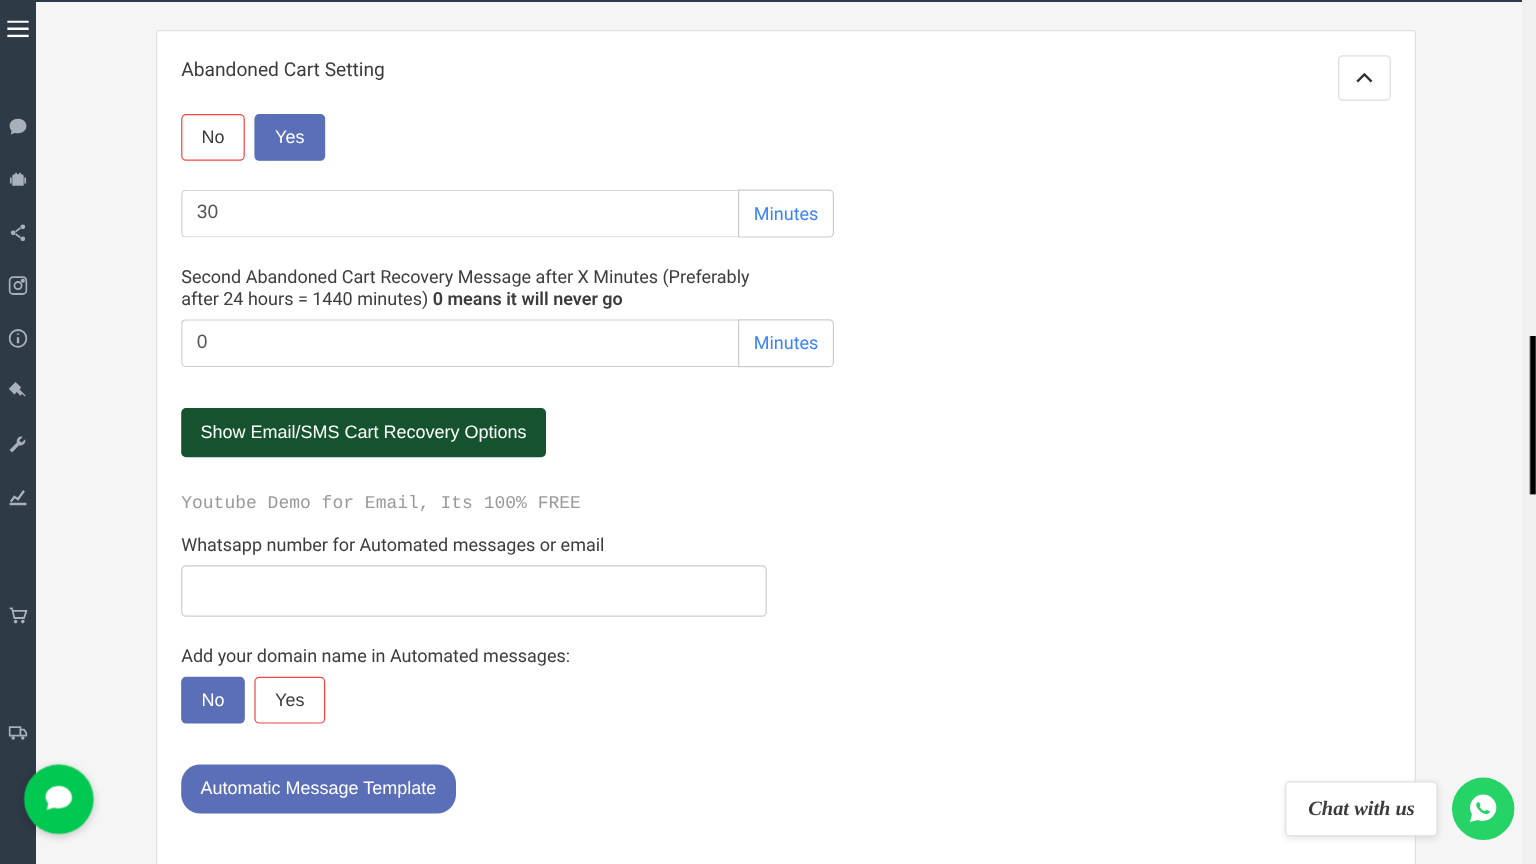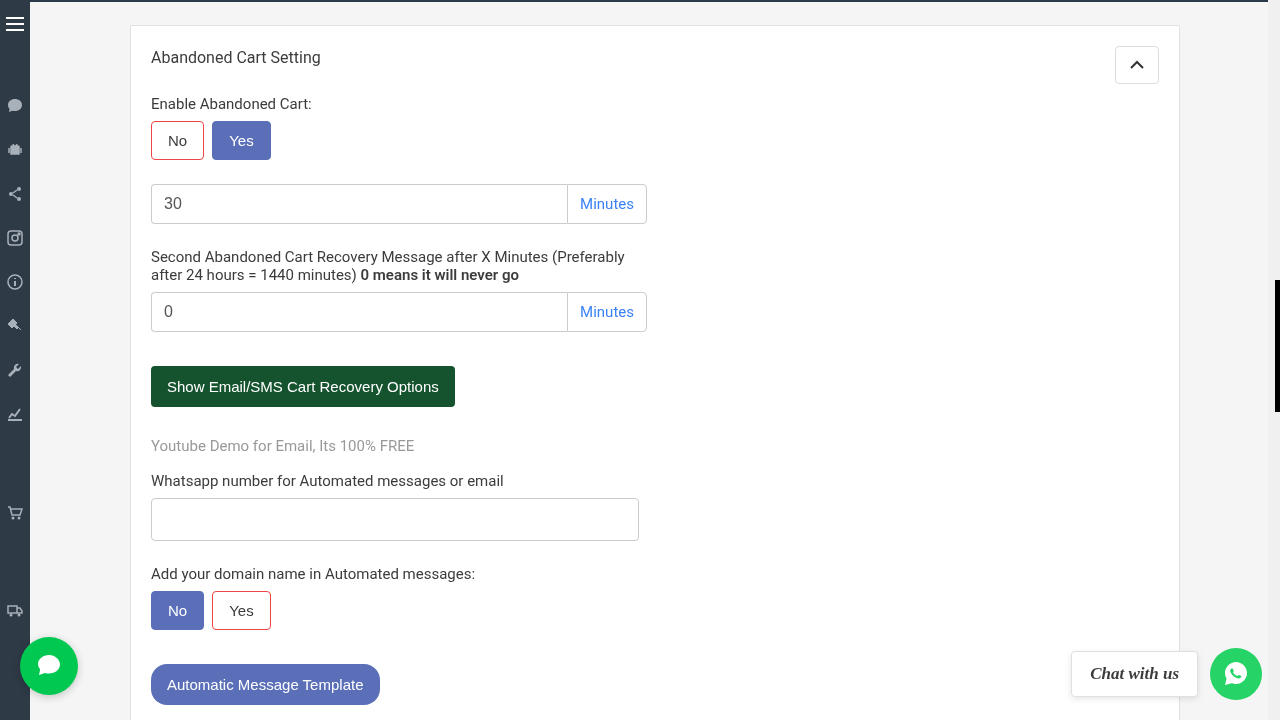--- a/index.html
+++ b/index.html
@@ -17,30 +17,30 @@
 .card-title { font-size: 16px; color: #3c3c3c; margin-bottom: 28px; }
 
 .collapse-btn { position: absolute; top: 20px; right: 20px; width: 44px; height: 38px; border: 1px solid #ddd; border-radius: 4px; background: #fff; display: flex; align-items: center; justify-content: center; cursor: pointer; }
 
 .form-label { font-size: 15px; color: #3c3c3c; margin-bottom: 8px; display: block; }
 .form-group { margin-bottom: 24px; max-width: 488px; }
 .toggle-row { display: flex; gap: 8px; }
 .toggle-btn { border: 1px solid #ef4444; border-radius: 4px; padding: 10px 16px; font-size: 15px; background: #fff; cursor: pointer; color: #3c3c3c; }
 .toggle-btn.active { background: #5a6fb8; color: #fff; border-color: #5a6fb8; }
 
-.input-group { display: flex; width: 496px; }
+.input-group { display: flex; width: 544px; }
 .input-group input { flex: 1; border: 1px solid #ccc; border-right: none; border-radius: 4px 0 0 4px; padding: 10px 12px; font-size: 16px; color: #555; outline: none; }
 .input-suffix { border: 1px solid #ccc; border-radius: 0 4px 4px 0; padding: 10px 12px; font-size: 15px; color: #3b82f6; background: #fff; }
 
 .bold { font-weight: 600; }
 
 .btn-orange { background: #14532d; color: #fff; border: none; border-radius: 4px; padding: 12px 16px; font-size: 15px; cursor: pointer; margin-top: 10px; margin-bottom: 30px; }
 .btn-purple { background: #5a6fb8; color: #fff; border: none; border-radius: 16px; padding: 12px 16px; font-size: 15px; cursor: pointer; margin-top: 10px; }
 
-.link-grey { color: #999; font-size: 15px; text-decoration: none; display: block; margin-bottom: 2px; }
+.link-grey { color: #999; font-size: 15px; text-decoration: none; display: block; margin-bottom: 2px; font-family: Liberation Mono, monospace; }
 
 .full-input { width: 488px; border: 1px solid #ccc; border-radius: 4px; padding: 12px; font-size: 15px; outline: none; }
 
 .fab-chat { position: fixed; left: 20px; bottom: 25px; width: 58px; height: 58px; border-radius: 50%; background: #00c851; display: flex; align-items: center; justify-content: center; cursor: pointer; z-index: 200; box-shadow: 0 2px 8px rgba(0,0,0,0.2); }
 
 .whatsapp-bubble { position: fixed; right: 18px; bottom: 20px; display: flex; align-items: center; gap: 12px; z-index: 200; font-style: italic; }
 .whatsapp-label { background: #fff; border: 1px solid #e0e0e0; border-radius: 4px; padding: 12px 18px; font-size: 17px; font-family: Georgia, serif; font-weight: 600; box-shadow: 0 2px 6px rgba(0,0,0,0.1); }
 .whatsapp-icon { width: 52px; height: 52px; border-radius: 50%; background: #25d366; display: flex; align-items: center; justify-content: center; cursor: pointer; }
 
 .scroll-indicator { position: fixed; right: 0; top: 280px; width: 5px; height: 132px; background: #000; z-index: 150; }
@@ -130,21 +130,20 @@
   <div class="card">
     <div class="card-title">Abandoned Cart Setting</div>
 
     <div class="collapse-btn">
       <svg width="16" height="10" viewBox="0 0 16 10">
           <path d="M2 8l6-6 6 6" fill="none" stroke="#333" stroke-width="2"></path>
         </svg>
     </div>
 
     <div class="form-group">
-      <label class="form-label">Enable Abandoned Cart:</label>
       <div class="toggle-row">
         <button class="toggle-btn">No</button>
         <button class="toggle-btn active">Yes</button>
       </div>
     </div>
 
     <div class="form-group">
       <div class="input-group">
         <input type="text" value="30" style="">
         <div class="input-suffix">Minutes</div>

